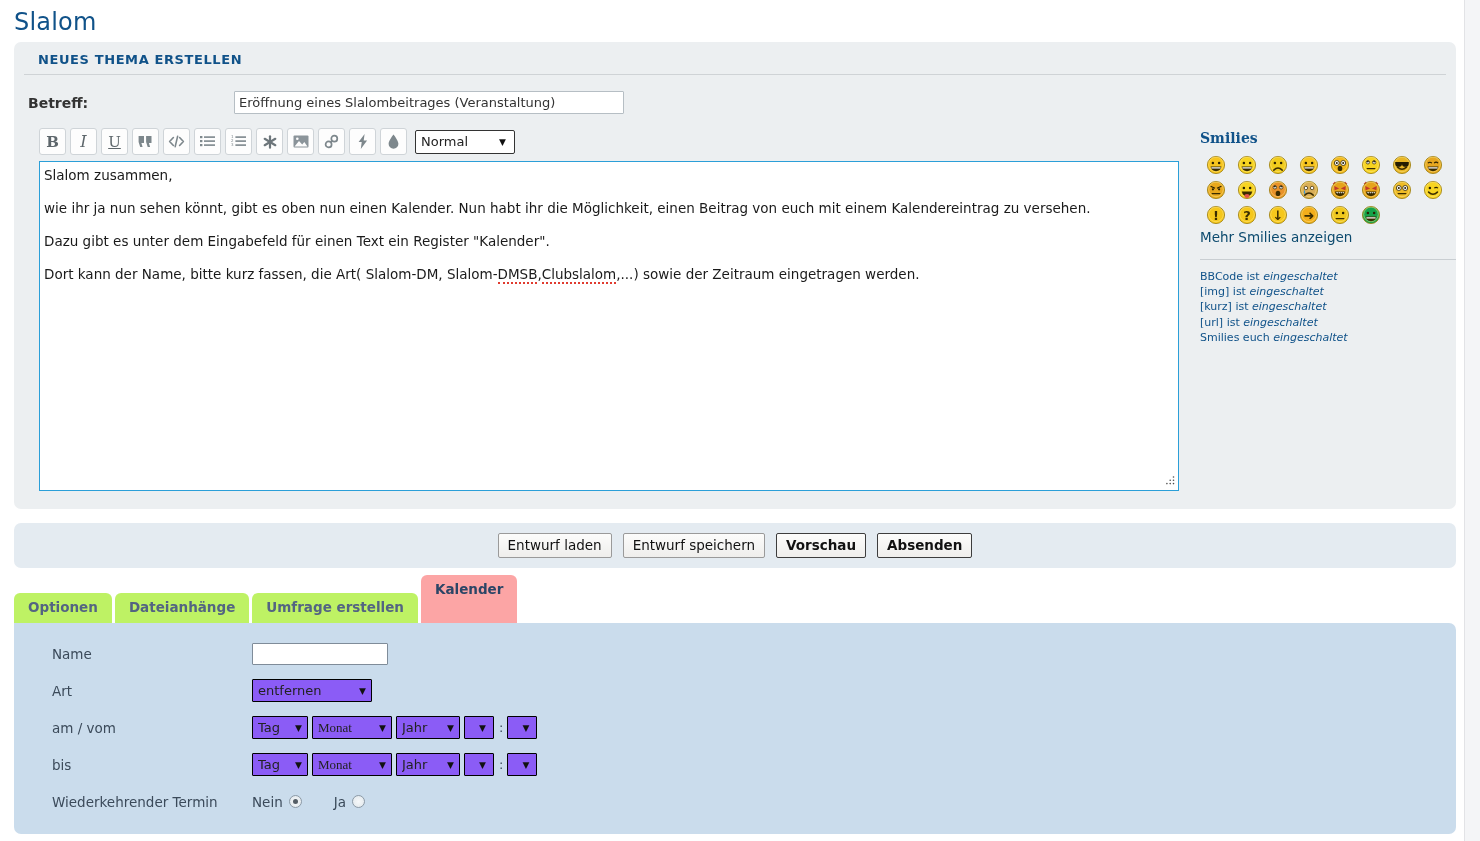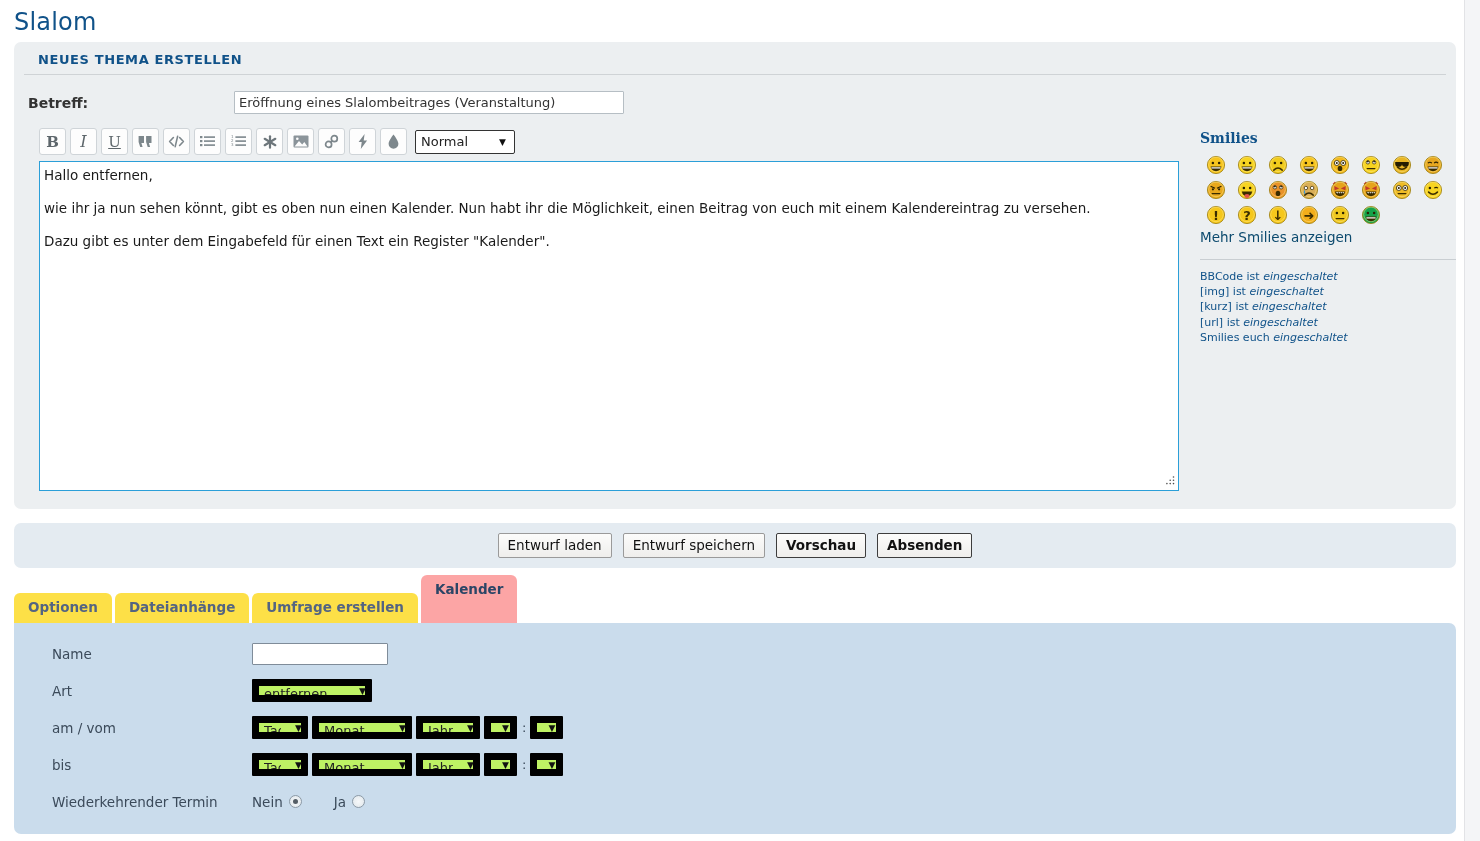--- a/index.html
+++ b/index.html
@@ -232,21 +232,21 @@
     gap:3px;
     position:relative;
     z-index:3;
     height:32px;
   }
   .tab {
     font-family:"DejaVu Sans", sans-serif;
     font-size:13.5px;
     font-weight:bold;
     color:#536482;
-    background:#fde047;
+    background:#bef264;
     border-radius:6px 6px 0 0;
     padding:7px 14px 8px 14px;
     cursor:pointer;
     line-height:1.1;
   }
   .tab.active {
     background:#fca5a5;
     color:#2b4566;
     padding-bottom:26px;
   }
@@ -275,34 +275,34 @@
     border:1px solid #7f8c99;
     background:#fff;
     border-radius:1px;
     padding:2px 4px;
     font-family:"DejaVu Sans", sans-serif;
     font-size:13px;
     outline:none;
   }
   .mini-sel {
     height:23px;
-    border:7px solid #000000;
-    background:#bef264;
+    border:1px solid #000000;
+    background:#8b5cf6;
     color:#222;
     font-family:"DejaVu Sans", sans-serif;
     font-size:13px;
     border-radius:1px;
     padding:0 20px 0 5px;
     -webkit-appearance:none;
     appearance:none;
     cursor:pointer;
   }
   .sel-art { width:120px; }
   .sel-day { width:56px; }
-  .sel-month { width:100px; }
+  .sel-month { width:80px;font-family:Liberation Serif, serif; }
   .sel-year { width:64px; }
   .sel-time { width:30px; padding:0 16px 0 3px;}
   .sw { position:relative; display:inline-block; margin-right:4px; }
   .sw::after {
     content:"▼";
     position:absolute;
     right:6px; top:50%;
     transform:translateY(-50%);
     font-size:9px;
     color:#111;
@@ -436,23 +436,24 @@
             </svg>
         </button>
         <span class="sel-wrap">
           <select class="bb-select">
             <option>Normal</option>
           </select>
         </span>
       </div>
 
       <div class="msg-box" id="msgbox">
-        <p><span>Hallo entfernen,</span></p>
+        <p><span>Slalom zusammen,</span></p>
           <p><span>wie ihr ja nun sehen könnt, gibt es oben nun einen Kalender. Nun habt ihr die Möglichkeit, einen Beitrag von euch mit einem Kalendereintrag zu versehen.</span></p>
           <p><span>Dazu gibt es unter dem Eingabefeld für einen Text ein Register "Kalender".</span></p>
+          <p><span>Dort kann der Name, bitte kurz fassen, die Art( Slalom-DM, Slalom-</span><span class="sp">DMSB</span><span>,</span><span class="sp">Clubslalom</span><span>,...) sowie der Zeitraum eingetragen werden.</span></p>
           <svg class="resize-handle" viewBox="0 0 14 14">
           <g fill="#4d4d4d">
             <circle cx="11.5" cy="3" r="0.8"></circle>
               <circle cx="11.5" cy="6.3" r="0.8"></circle>
               <circle cx="8.2" cy="6.3" r="0.8"></circle>
             <circle cx="11.5" cy="9.6" r="0.8"></circle>
               <circle cx="8.2" cy="9.6" r="0.8"></circle>
               <circle cx="4.9" cy="9.6" r="0.8"></circle>
           </g>
         </svg>

